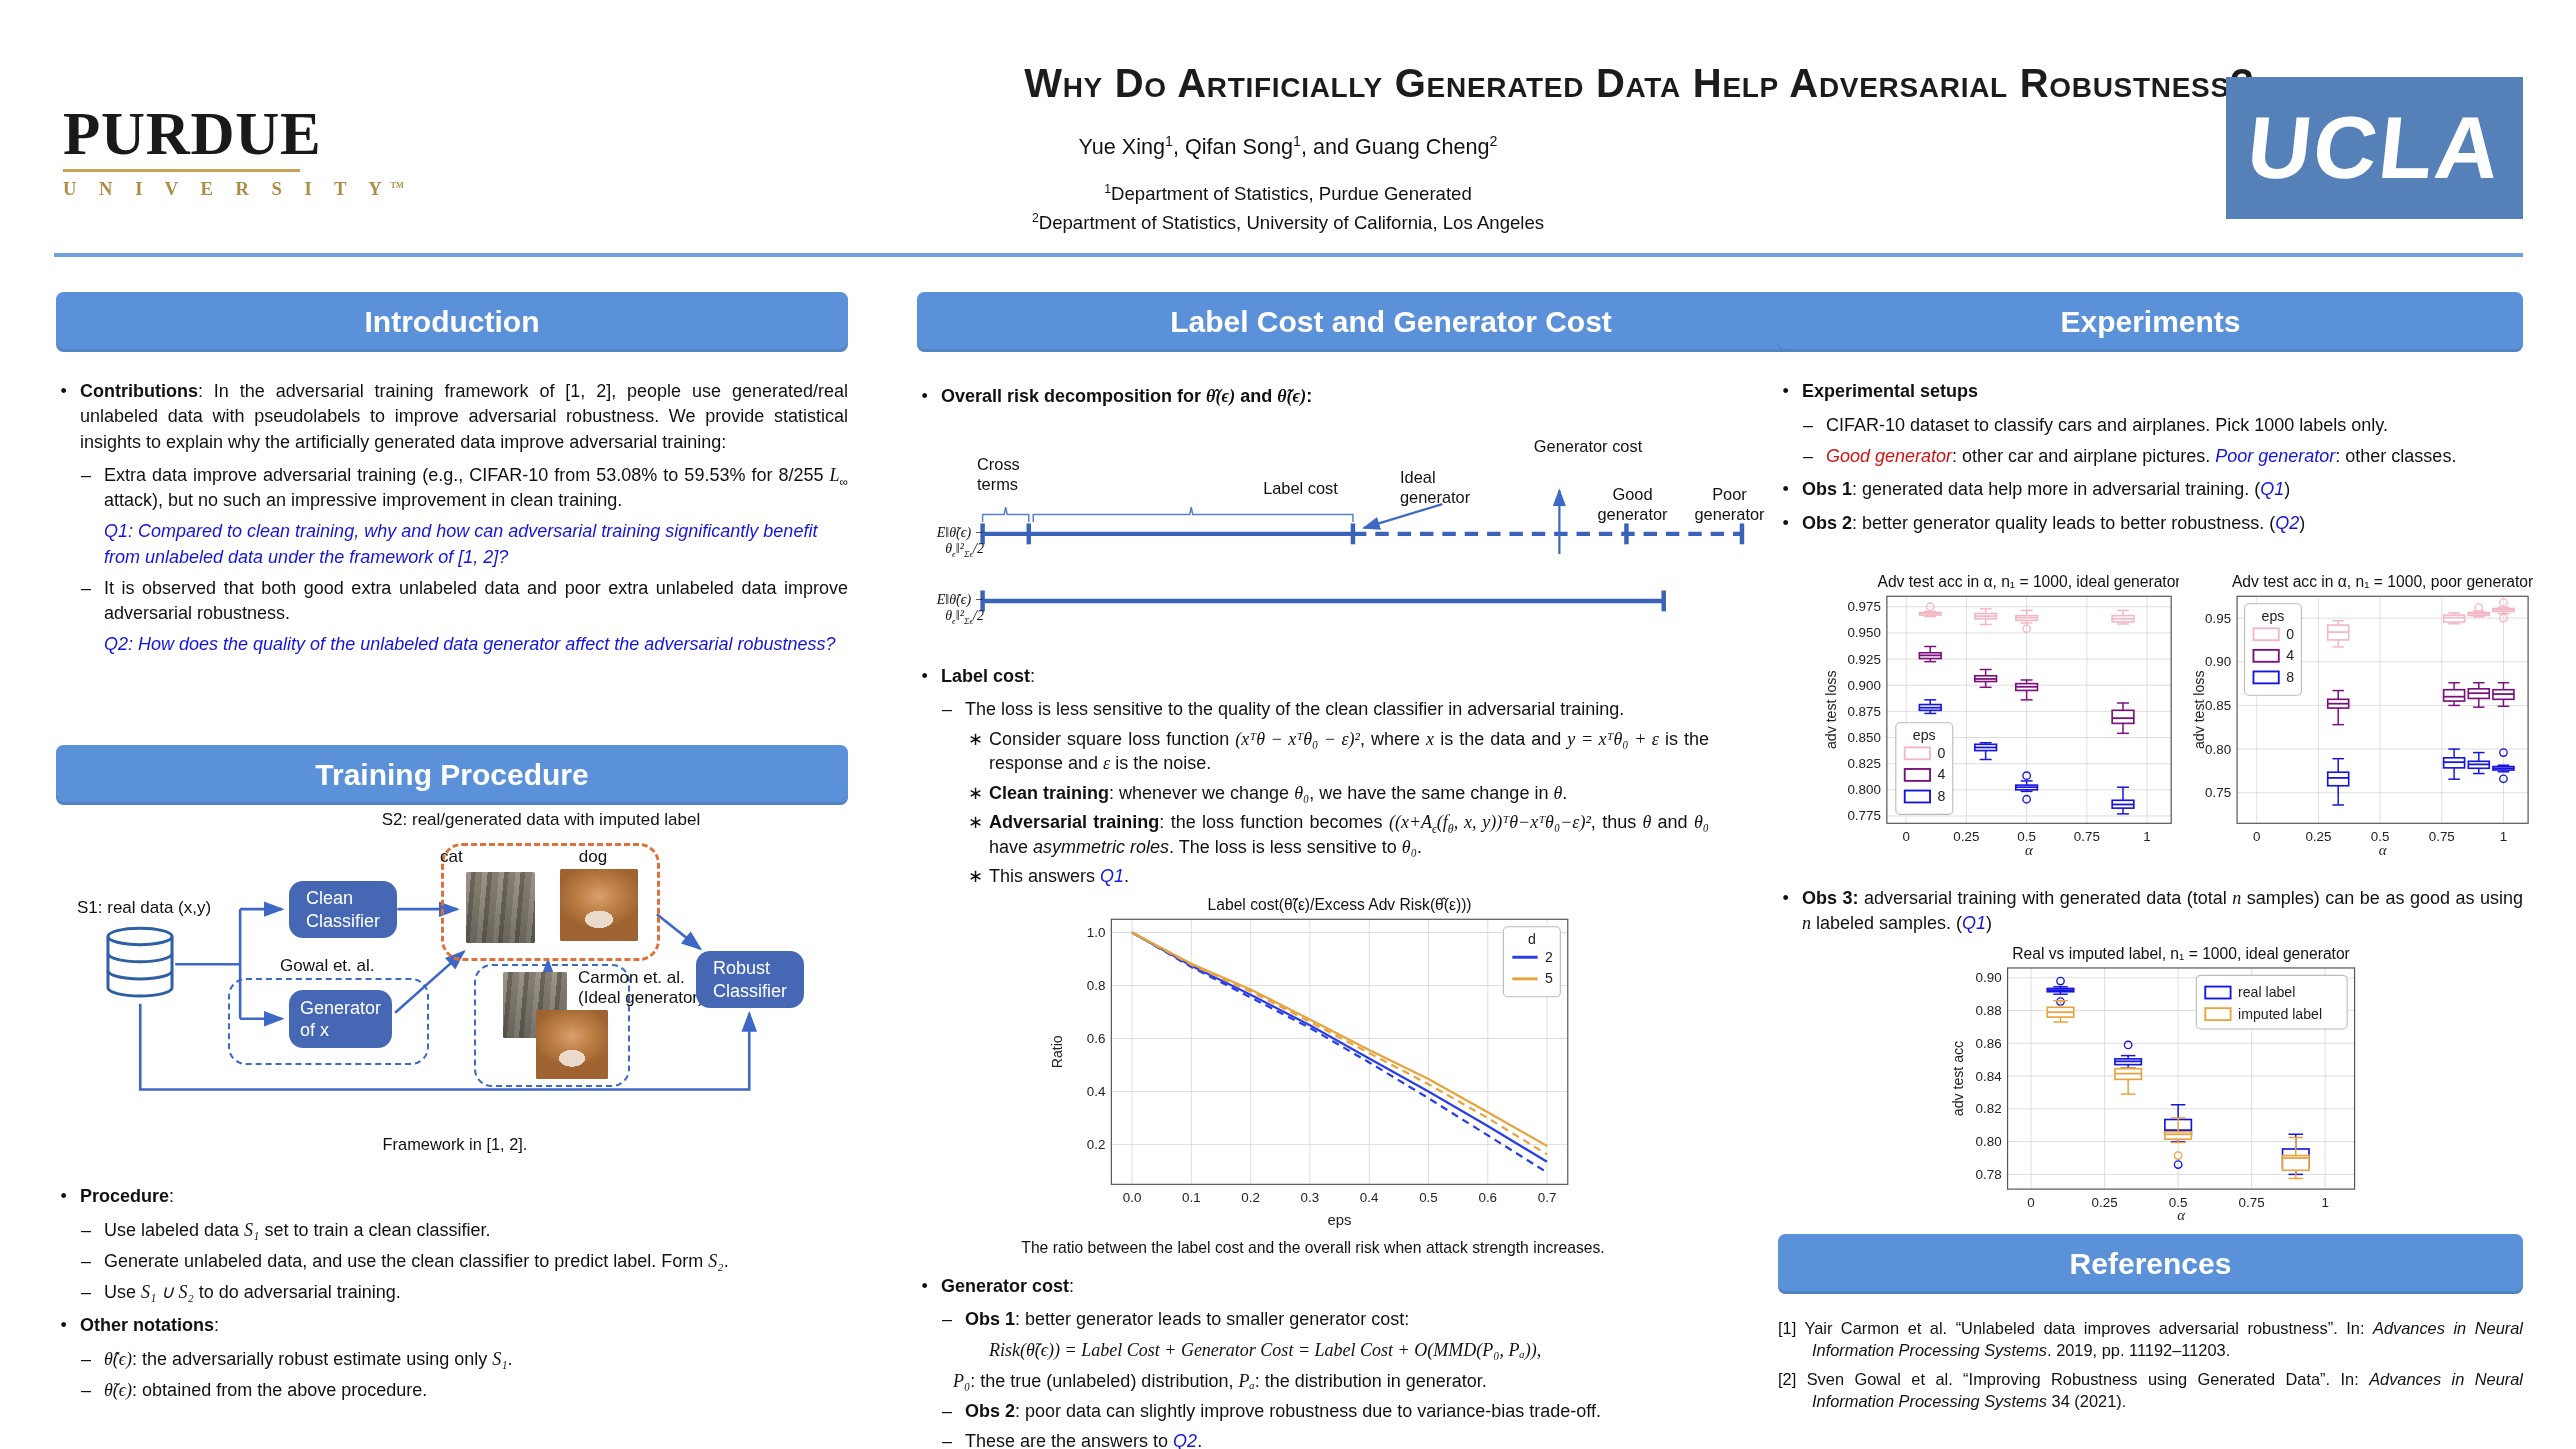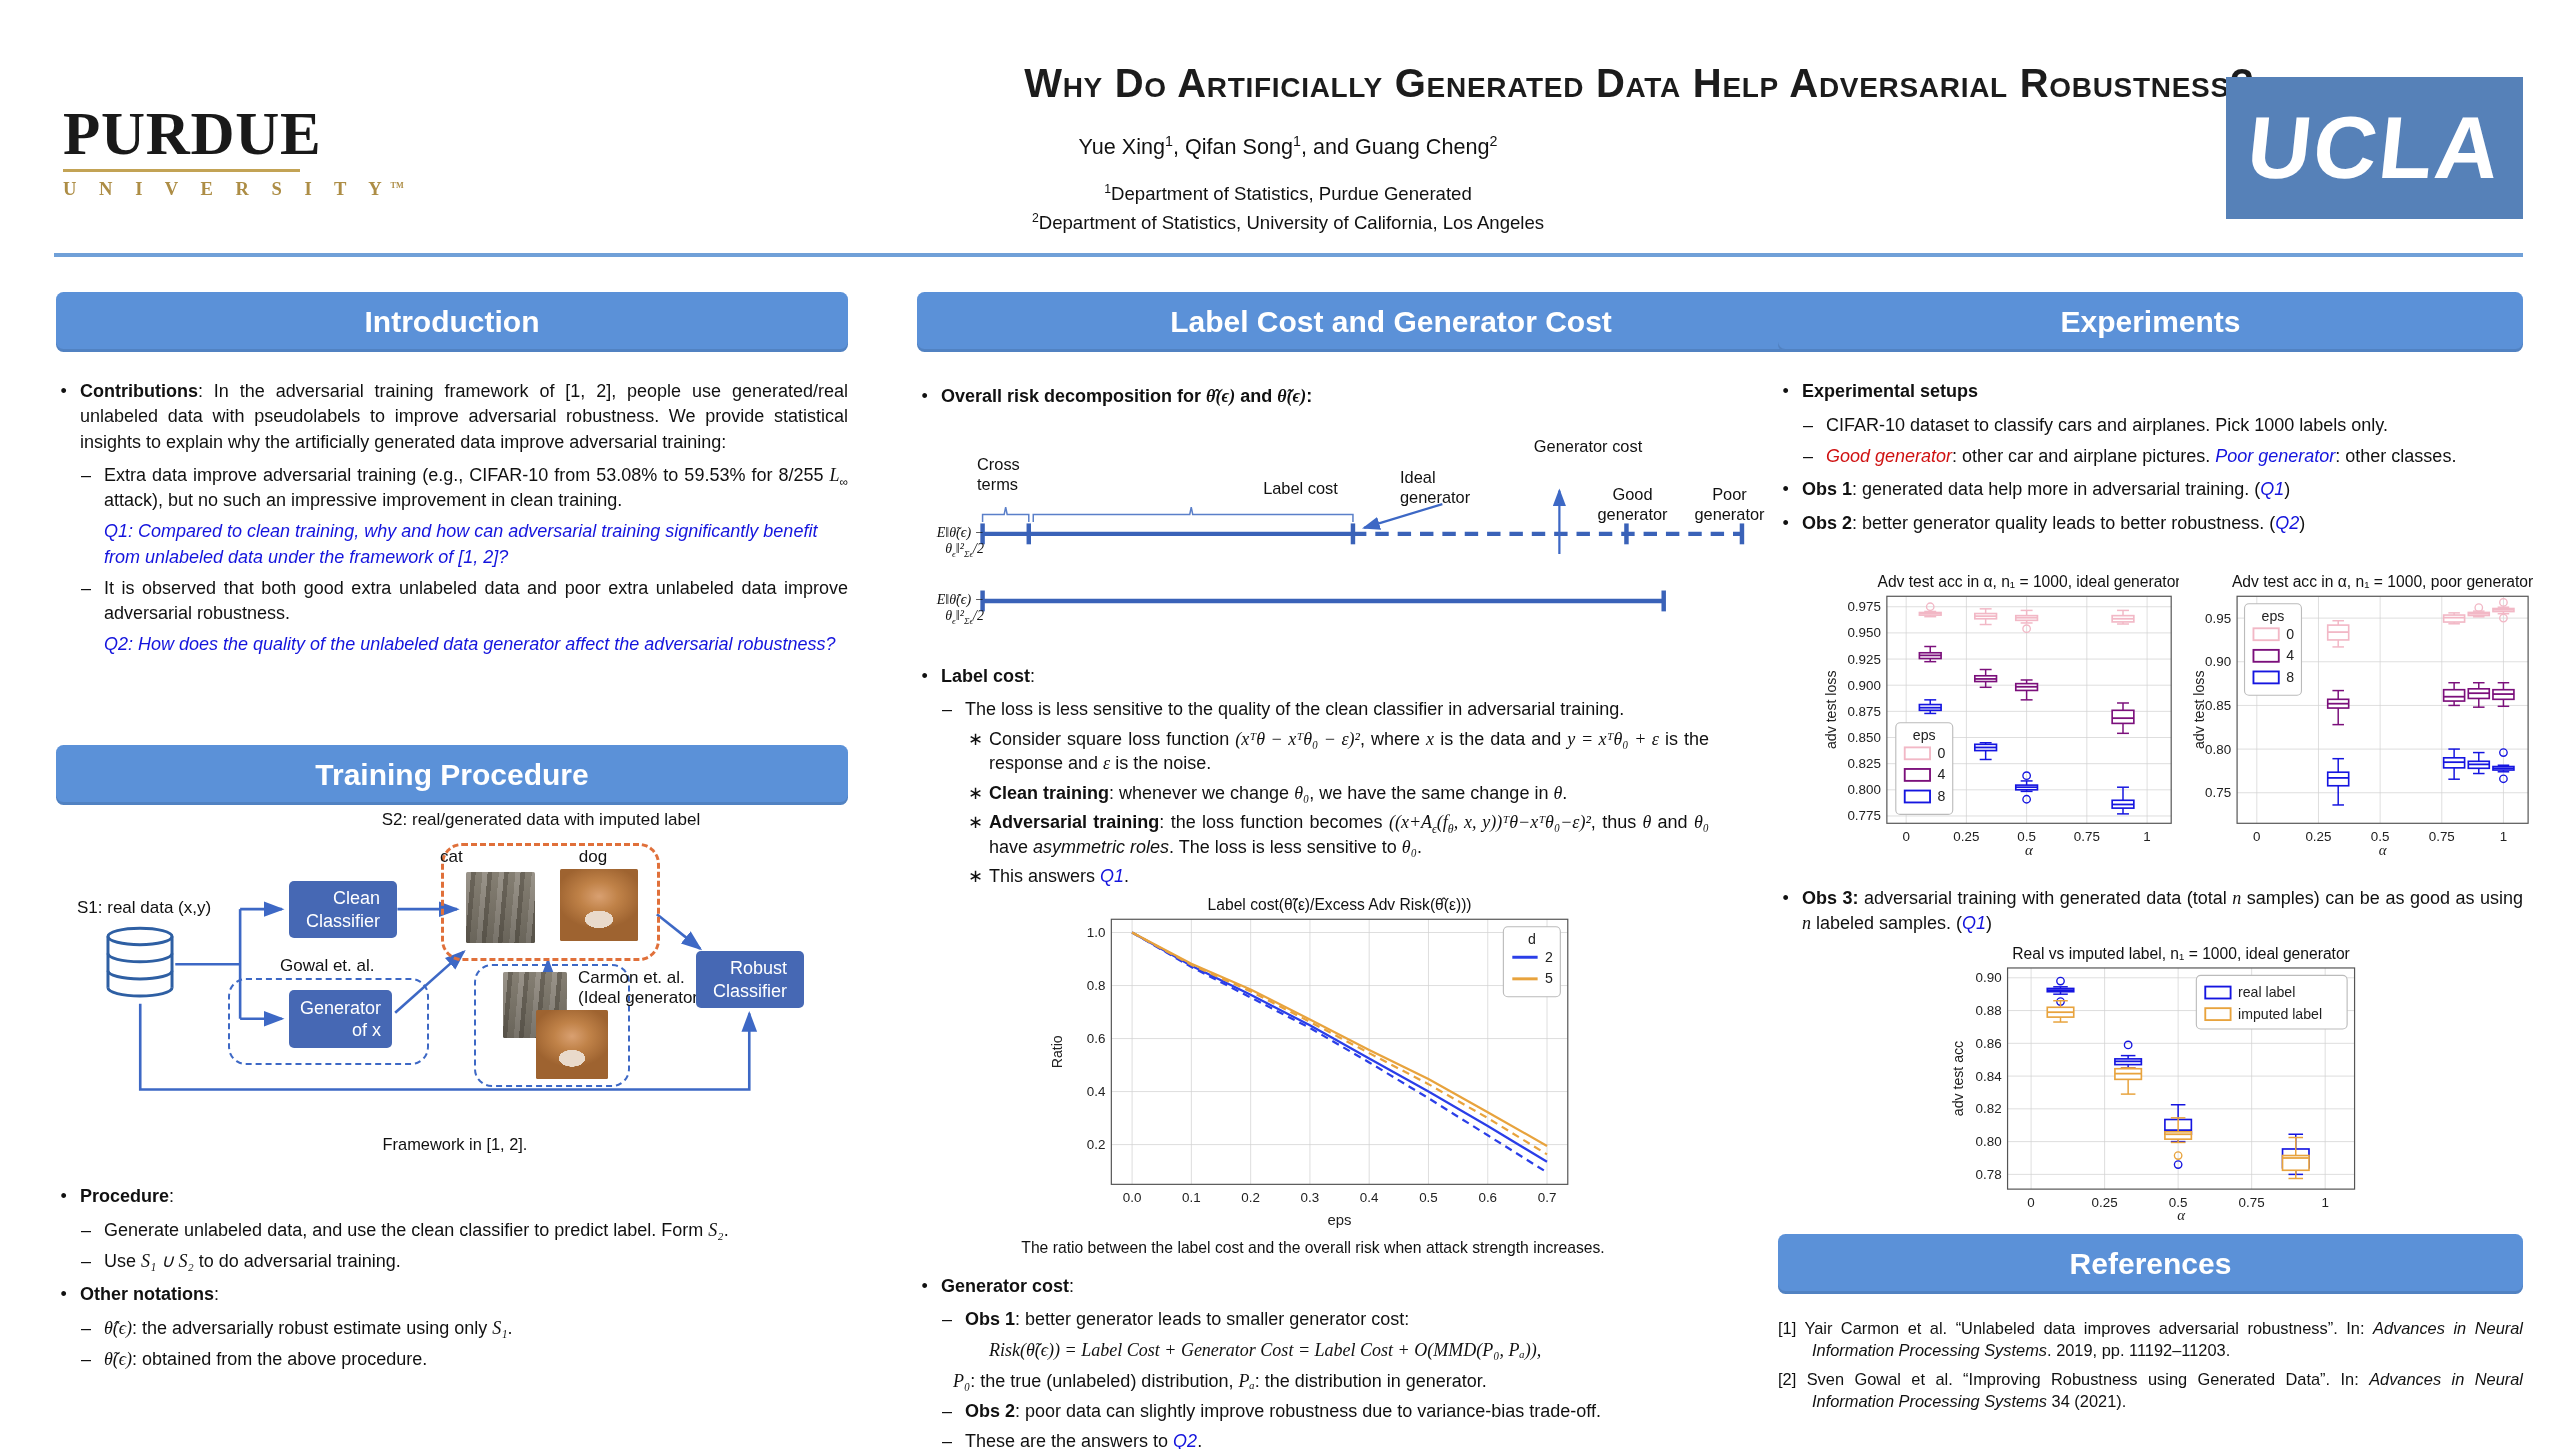--- a/index.html
+++ b/index.html
@@ -42,22 +42,22 @@
   .l2{position:relative;padding-left:48px;margin:6px 0;}
   .l2::before{content:"\2013";position:absolute;left:25px;}
   .l2q{position:relative;padding-left:48px;margin:6px 0;}
   .l3{position:relative;padding-left:72px;margin:5.2px 0;}
   .l3::before{content:"\2217";position:absolute;left:51px;}
   .lform{position:relative;padding-left:72px;margin:6.7px 0;}
   .just{text-align:justify;}
   
   #diagram{left:0;top:780px;width:820px;height:382px;}
   #diagram .lbl{position:absolute;font-size:17px;white-space:pre-line;}
-  .bluebox{position:absolute;background:#4668b4;border-radius:5px;color:#fff;font-size:18px;
-           display:flex;align-items:center;justify-content:center;text-align:right;white-space:pre-line;line-height:1.25;}
+  .bluebox{position:absolute;background:#4668b4;border-radius:14px;color:#fff;font-size:18px;
+           display:flex;align-items:center;justify-content:center;text-align:left;white-space:pre-line;line-height:1.25;}
   .dashedO{position:absolute;border:3px dashed #e0703a;border-radius:21px;}
   .dashedB{position:absolute;border:2.2px dashed #3d68c5;border-radius:18px;}
   .photo{position:absolute;border-radius:1.5px;}
   .cat{background:linear-gradient(180deg,rgba(40,38,32,0) 0%,rgba(40,38,32,.30) 100%),
        repeating-linear-gradient(95deg,#9a948a 0 5.2px,#6b655a 5.2px 9.7px,#857f73 9.7px 16.4px);}
   .dog{background:radial-gradient(30% 20% at 50% 70%,#e9dacb 0 60%,rgba(0,0,0,0) 61%),
        radial-gradient(55% 45% at 50% 38%,#d9a071 0%,#c08248 45%,#9e6330 100%);}
   .caption{font-size:16.4px;text-align:center;color:#111;}
   
   #risk{left:0;top:416px;width:857px;height:235px;}
@@ -158,20 +158,21 @@
 (Ideal generator)</div>
 
       <div class="bluebox" style="left:640px;top:171px;width:108px;height:57px;">Robust
 Classifier</div>
 
       <div class="caption abs" style="left:246px;top:355px;width:306px;">Framework in [1, 2].</div>
     </div>
 
     <div class="abs txt" style="left:0;right:0;top:1176px;">
       <div class="l1"><span class="b">Procedure</span><span>:</span></div>
+      <div class="l2"><span>Use labeled data </span><span class="m">S₁</span><span> set to train a clean classifier.</span></div>
       <div class="l2"><span>Generate unlabeled data, and use the clean classifier to predict label. Form </span><span class="m">S₂</span><span>.</span></div>
       <div class="l2"><span>Use </span><span class="m">S₁ ∪ S₂</span><span> to do adversarial training.</span></div>
       <div class="l1"><span class="b">Other notations</span><span>:</span></div>
       <div class="l2"><span class="m">θ̂(ϵ)</span><span>: the adversarially robust estimate using only </span><span class="m">S₁</span><span>.</span></div>
       <div class="l2"><span class="m">θ̃(ϵ)</span><span>: obtained from the above procedure.</span></div>
     </div>
   </div>
 
   <div class="col" id="col2">
     <div class="abs sechead" style="left:0;width:948px;top:292px;">

